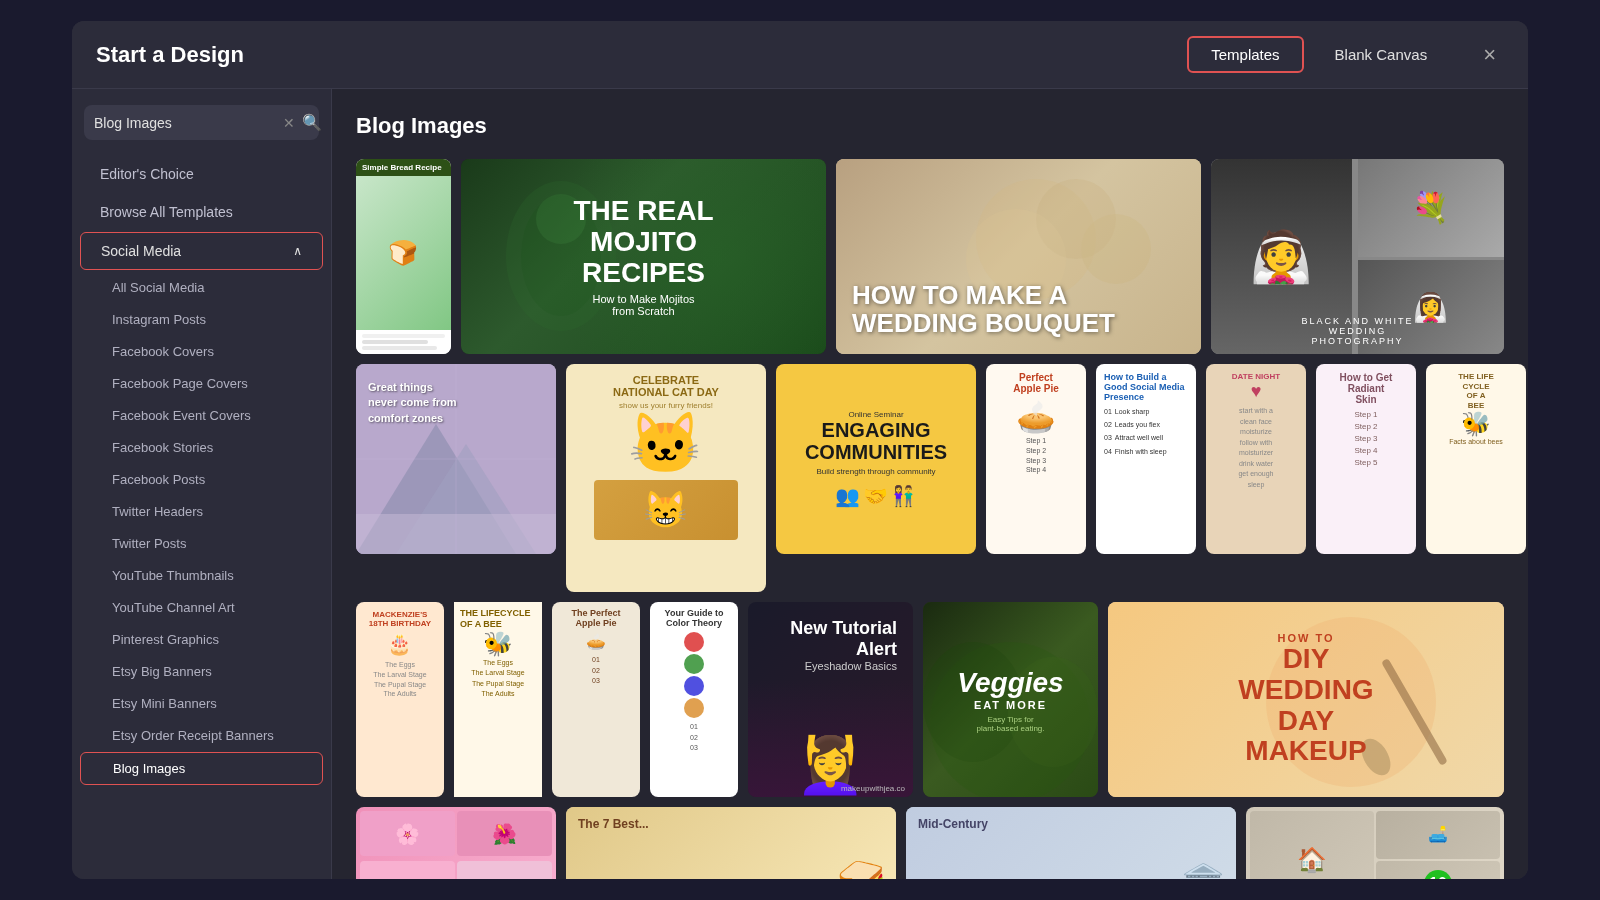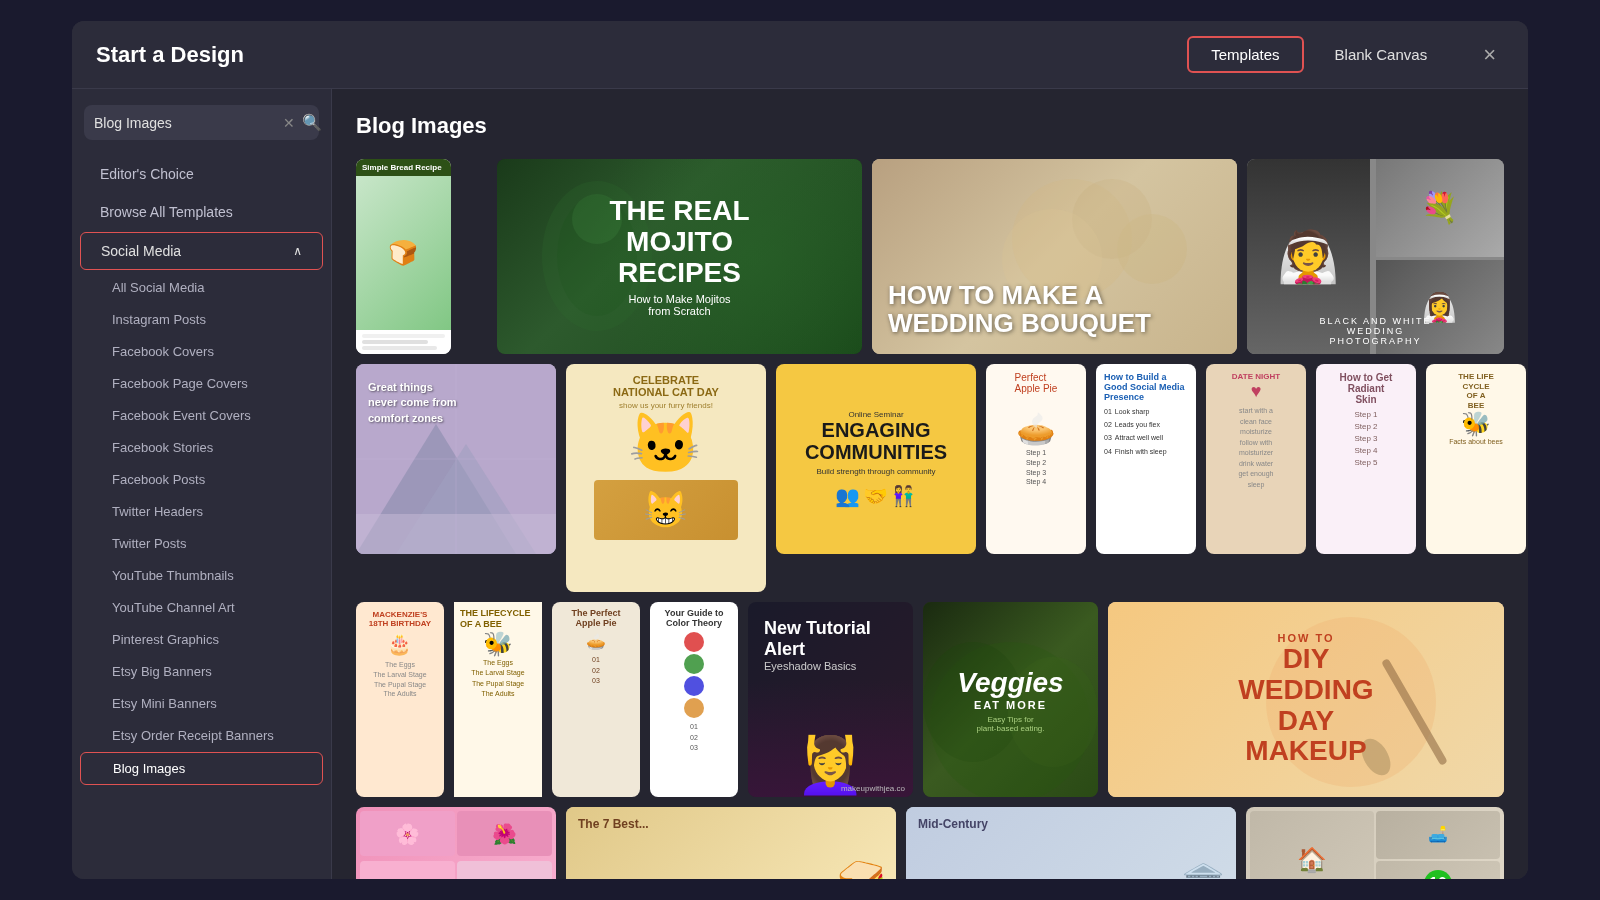--- a/index.html
+++ b/index.html
@@ -224,21 +224,20 @@
     .card-mojito {
       width: 365px;
       height: 195px;
       background: #1a2a1a;
       border-radius: 8px;
       overflow: hidden;
       position: relative;
       display: flex;
       align-items: center;
       justify-content: center;
-      margin-left: 36px;
     }
     .card-mojito-bg {
       position: absolute;
       inset: 0;
       background: linear-gradient(135deg, #1a3a1a 0%, #2d5a2d 40%, #1a4a1a 100%);
     }
     .card-mojito-text {
       position: relative;
       z-index: 2;
       text-align: center;
@@ -408,23 +407,24 @@
       background: #fff9f0;
       border-radius: 8px;
       overflow: hidden;
       display: flex;
       flex-direction: column;
       align-items: center;
       padding: 8px;
     }
     .card-pie-title {
       font-size: 10px;
-      font-weight: 400;
+      font-weight: 700;
       color: #c04020;
-      margin-bottom: 16px;
+      text-align: center;
+      margin-bottom: 4px;
     }
     .card-pie-emoji {
       font-size: 32px;
     }
     .card-pie-text {
       font-size: 7px;
       color: #555;
       text-align: center;
       line-height: 1.4;
     }
@@ -584,21 +584,21 @@
       border-radius: 8px;
       overflow: hidden;
       position: relative;
       display: flex;
       flex-direction: column;
       align-items: center;
       justify-content: flex-start;
       padding: 16px;
     }
     .card-tutorial-text {
-      text-align: left;
+      text-align: right;
       color: #fff;
       z-index: 2;
     }
     .card-tutorial-text h3 {
       font-size: 18px;
       font-weight: 700;
     }
     .card-tutorial-text p {
       font-size: 11px;
       color: #ccc;

